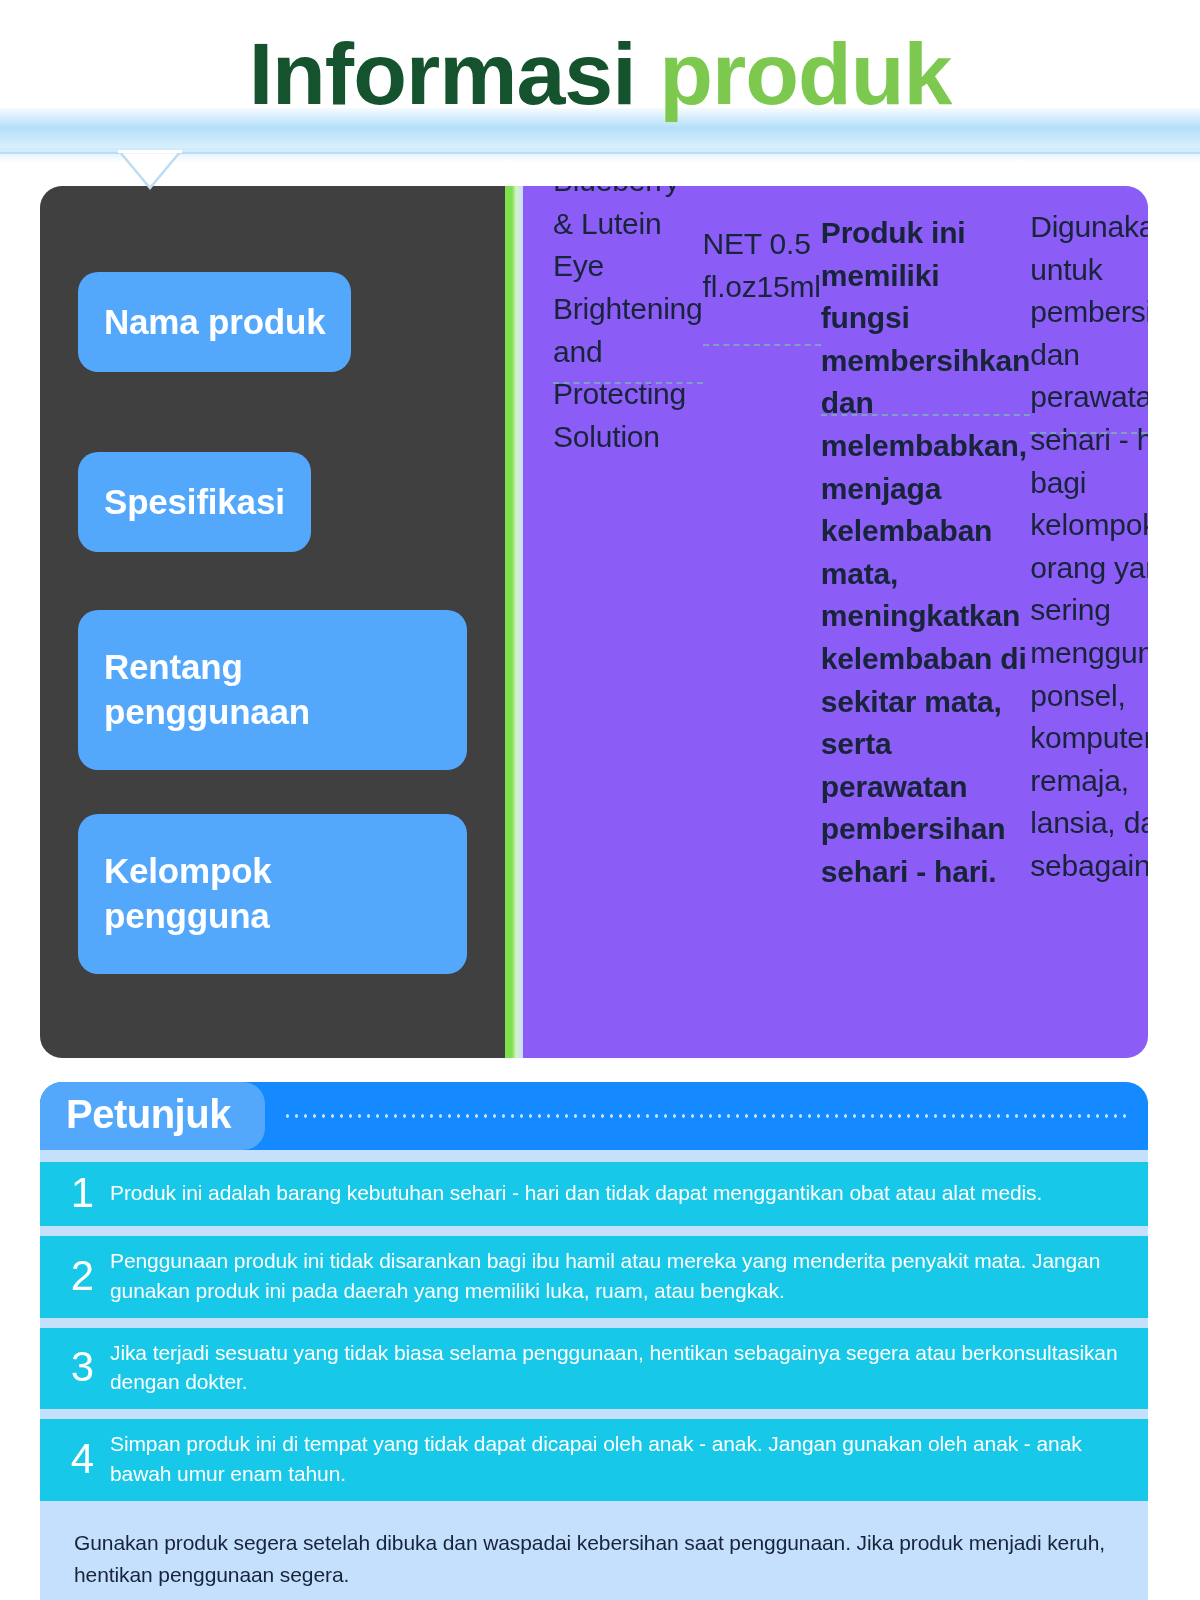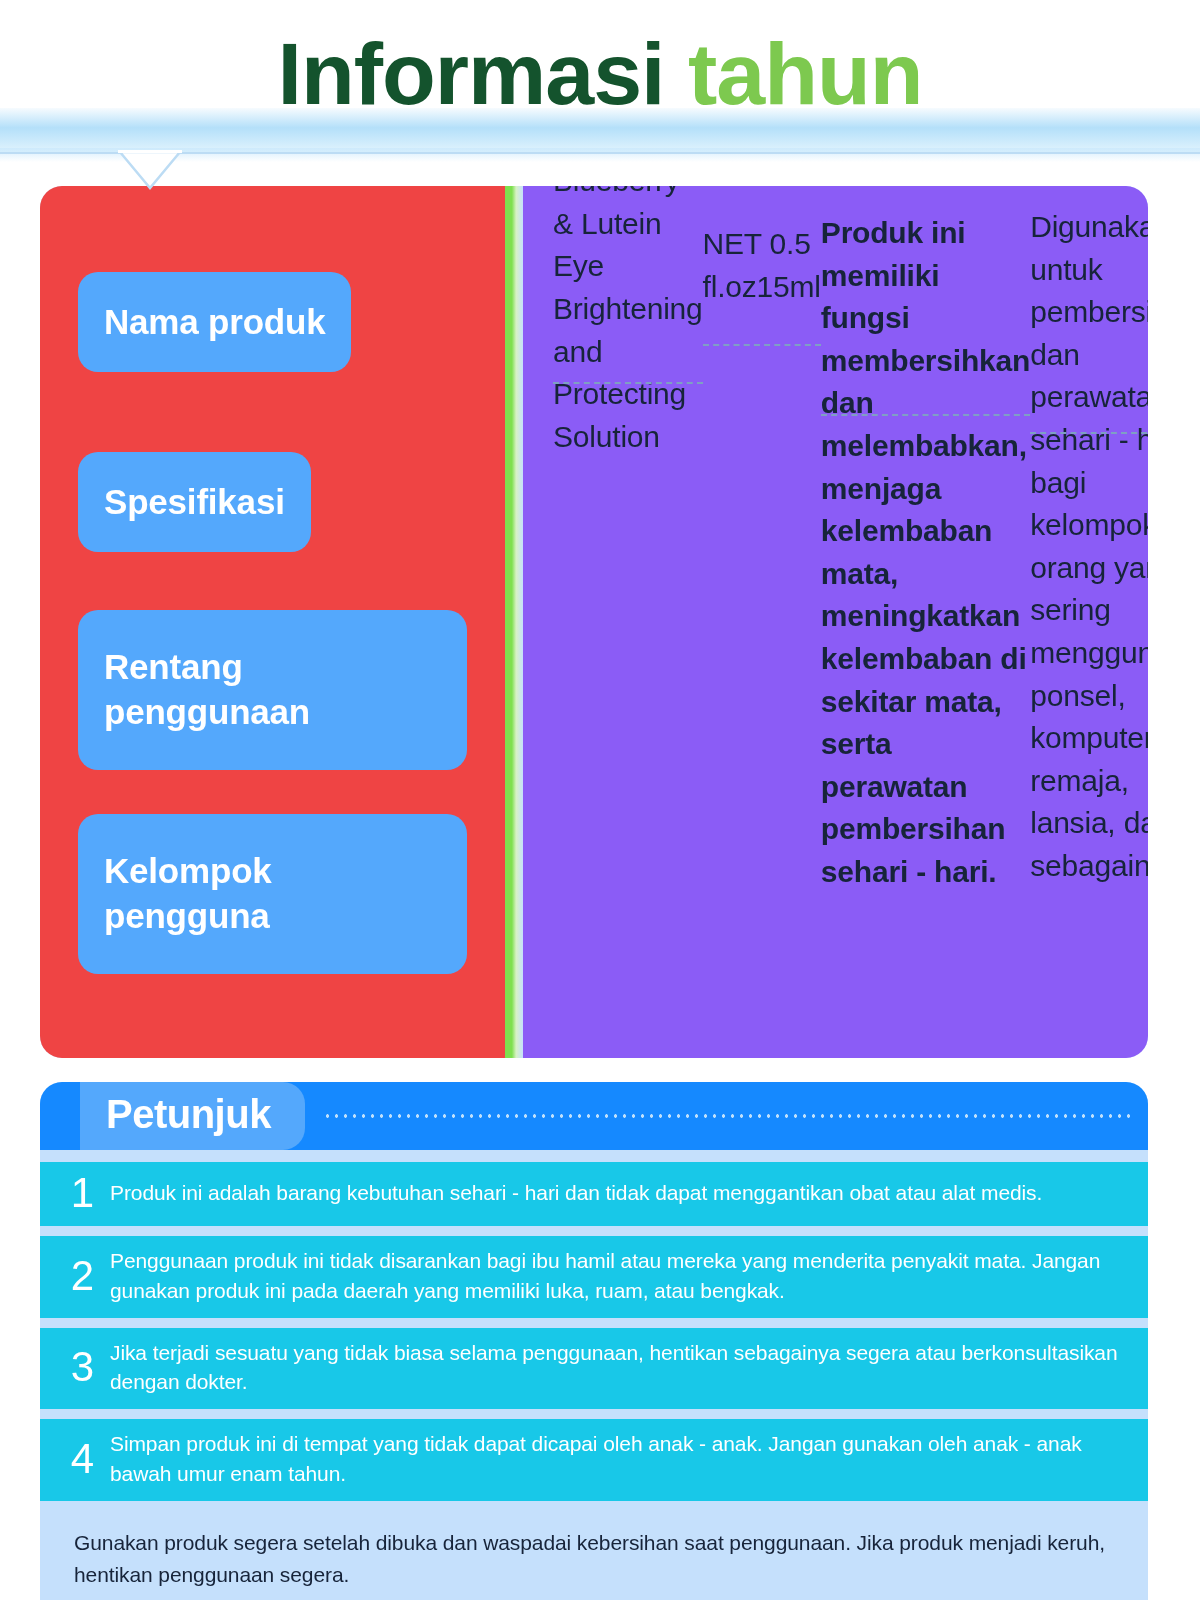--- a/index.html
+++ b/index.html
@@ -89,21 +89,21 @@
     border-radius: 22px;
     overflow: hidden;
     display: flex;
     background: #c5e0fc;
   }
 
   .spec-left {
     position: relative;
     width: 465px;
     flex: 0 0 465px;
-    background: #ef4444;
+    background: #404040;
     display: flex;
     flex-direction: column;
     padding: 82px 0 46px 0;
   }
 
   .spec-divider {
     flex: 0 0 18px;
     width: 18px;
     background: linear-gradient(to right,
                 #7ee04f 0%,
@@ -179,21 +179,20 @@
     overflow: hidden;
     padding-bottom: 14px;
   }
 
   .petunjuk-head {
     position: relative;
     height: 68px;
     background: #1589ff;
     display: flex;
     align-items: center;
-    padding-left: 40px;
   }
   .petunjuk-pill {
     background: #54a8fc;
     color: #ffffff;
     font-size: 40px;
     font-weight: bold;
     border-radius: 0 22px 22px 0;
     padding: 4px 34px 8px 26px;
     margin-left: 0;
     height: 68px;
@@ -252,21 +251,21 @@
 <body>
 
 <div id="page">
 
   <div class="header">
     <div class="header-band"></div>
     <div class="header-band-2"></div>
     <div class="header-rule"></div>
 
     <div class="title">
-      <span class="t-dark">Informasi</span><span>&nbsp;</span><span class="t-green">tahun</span>
+      <span class="t-dark">Informasi</span><span>&nbsp;</span><span class="t-green">produk</span>
     </div>
 
     <svg class="notch-edge" width="64" height="40" viewBox="0 0 64 40">
       <polygon points="2,2 62,2 32,38" fill="#ffffff" stroke="#bcdcf4" stroke-width="2.5"></polygon>
       <rect x="0" y="0" width="64" height="3" fill="#ffffff"></rect>
     </svg>
   </div>
 
   <div class="spec-card">
 

